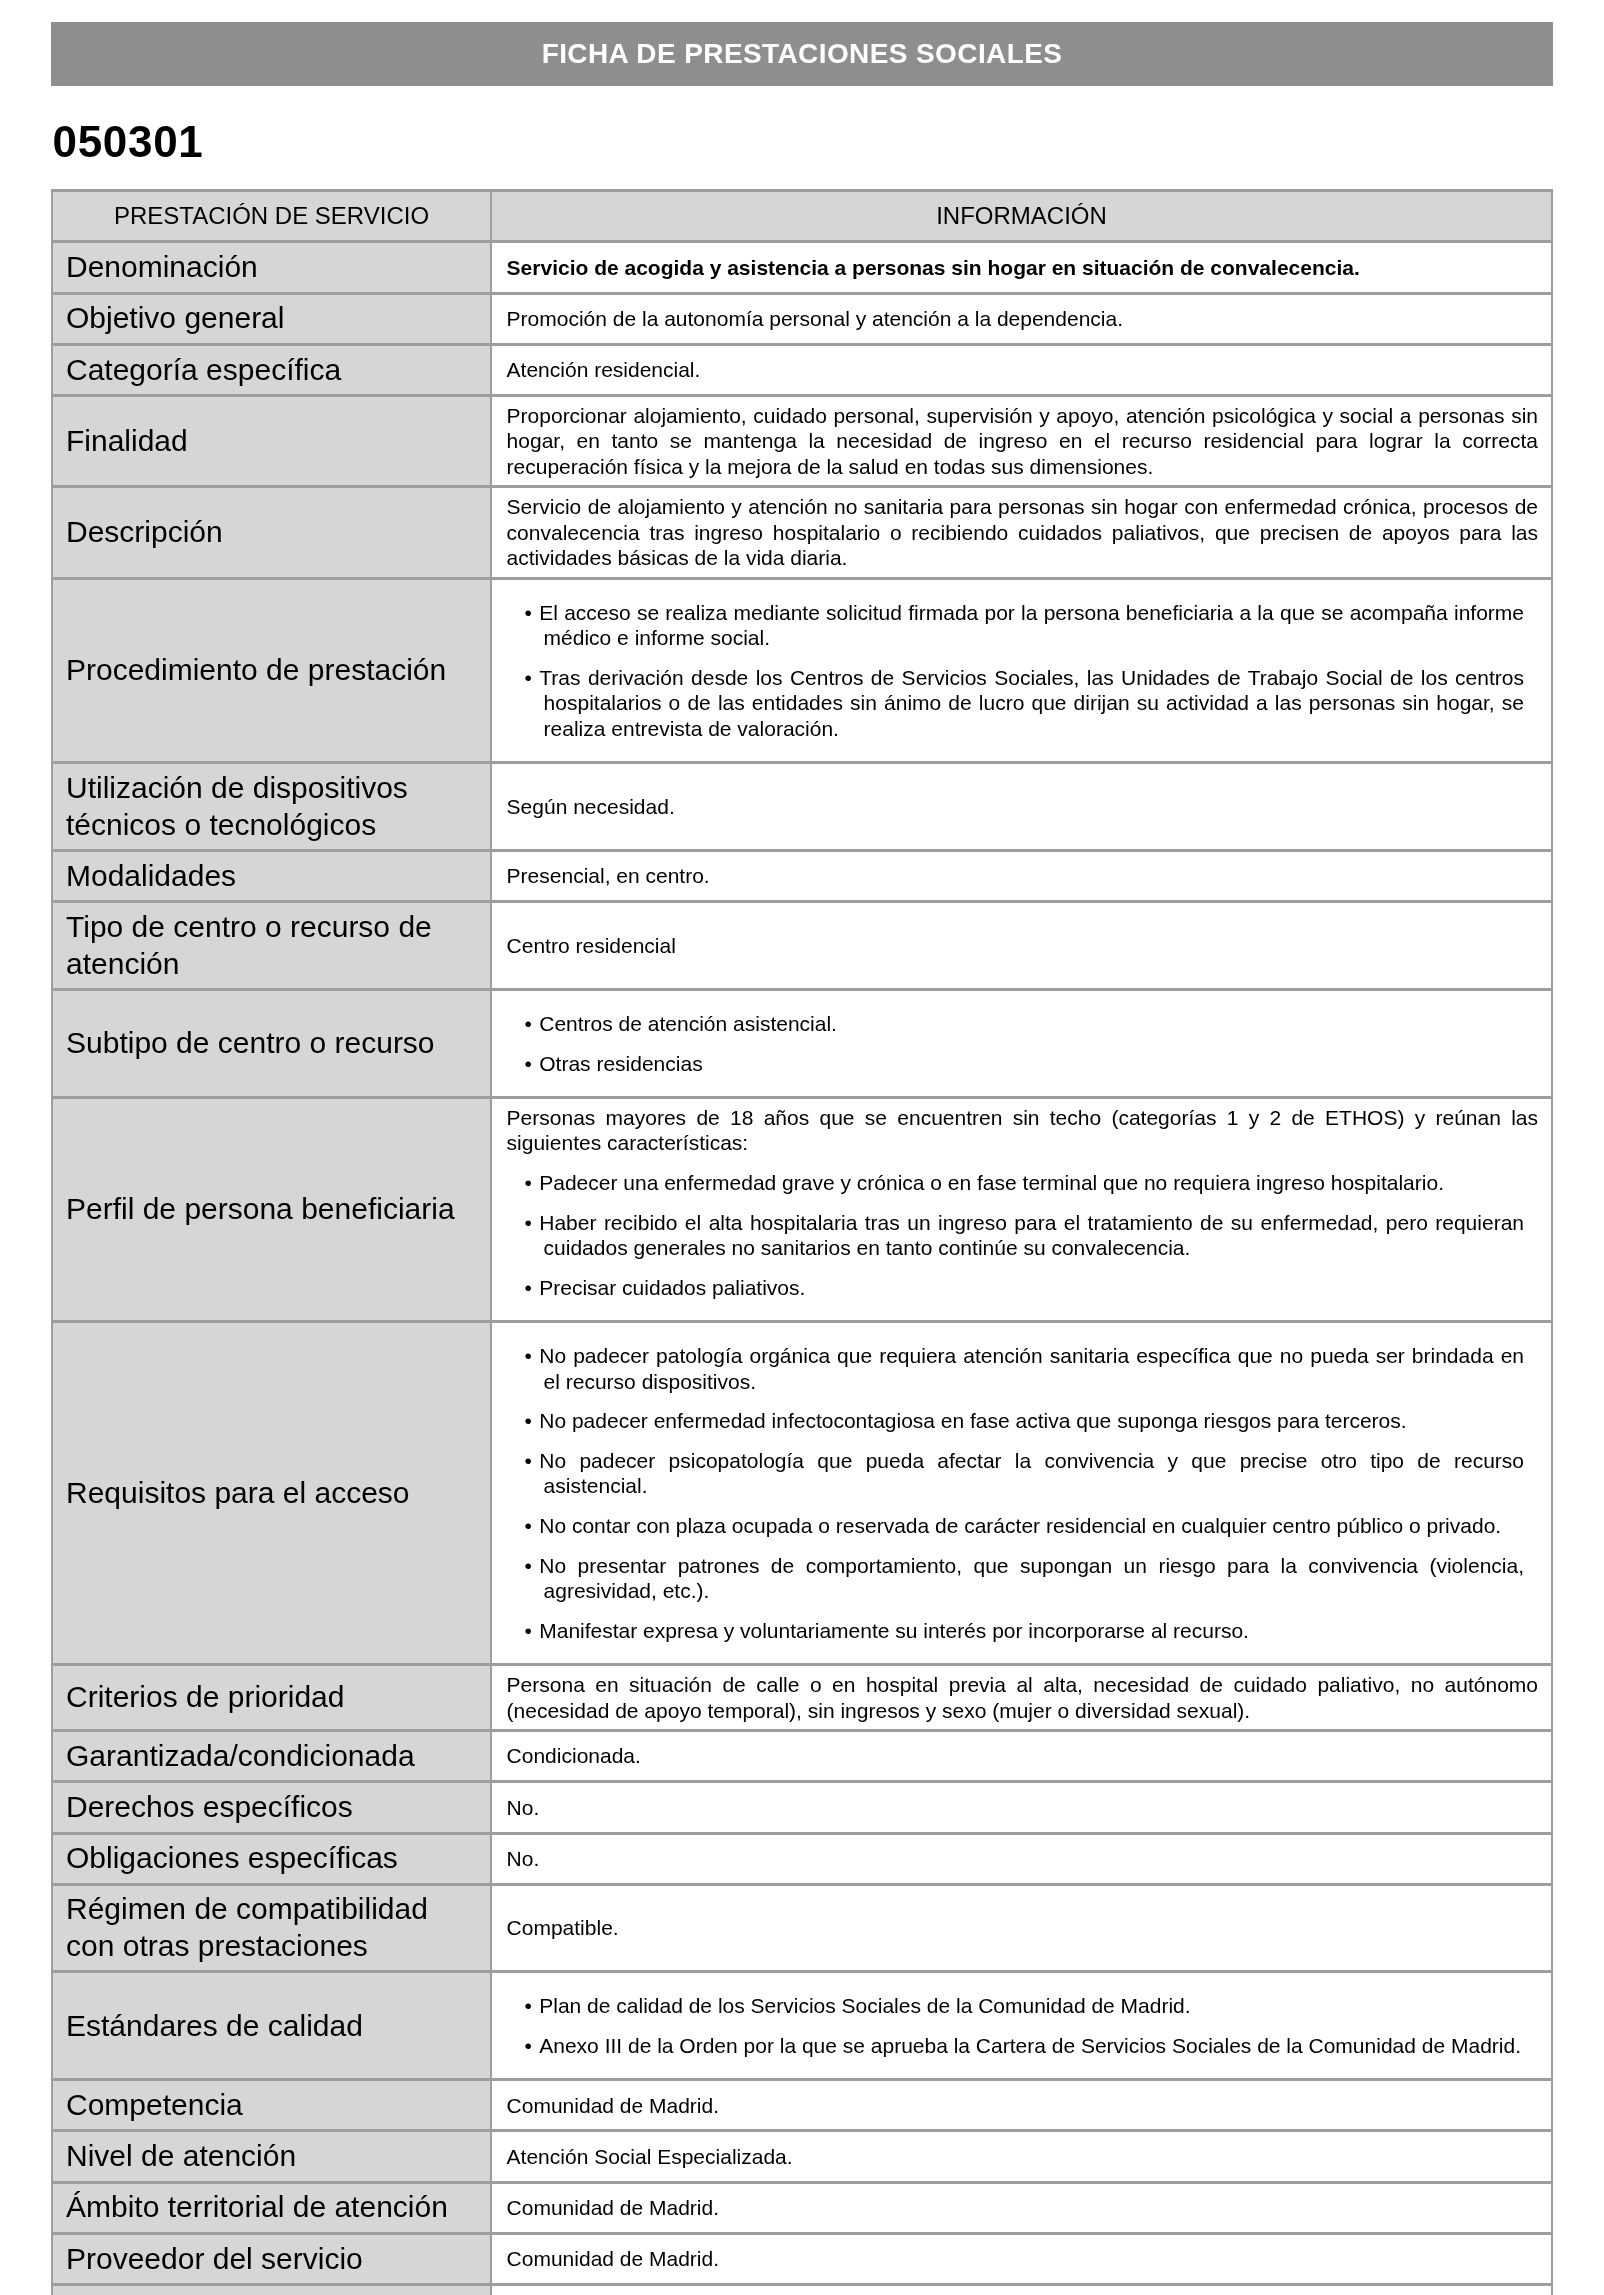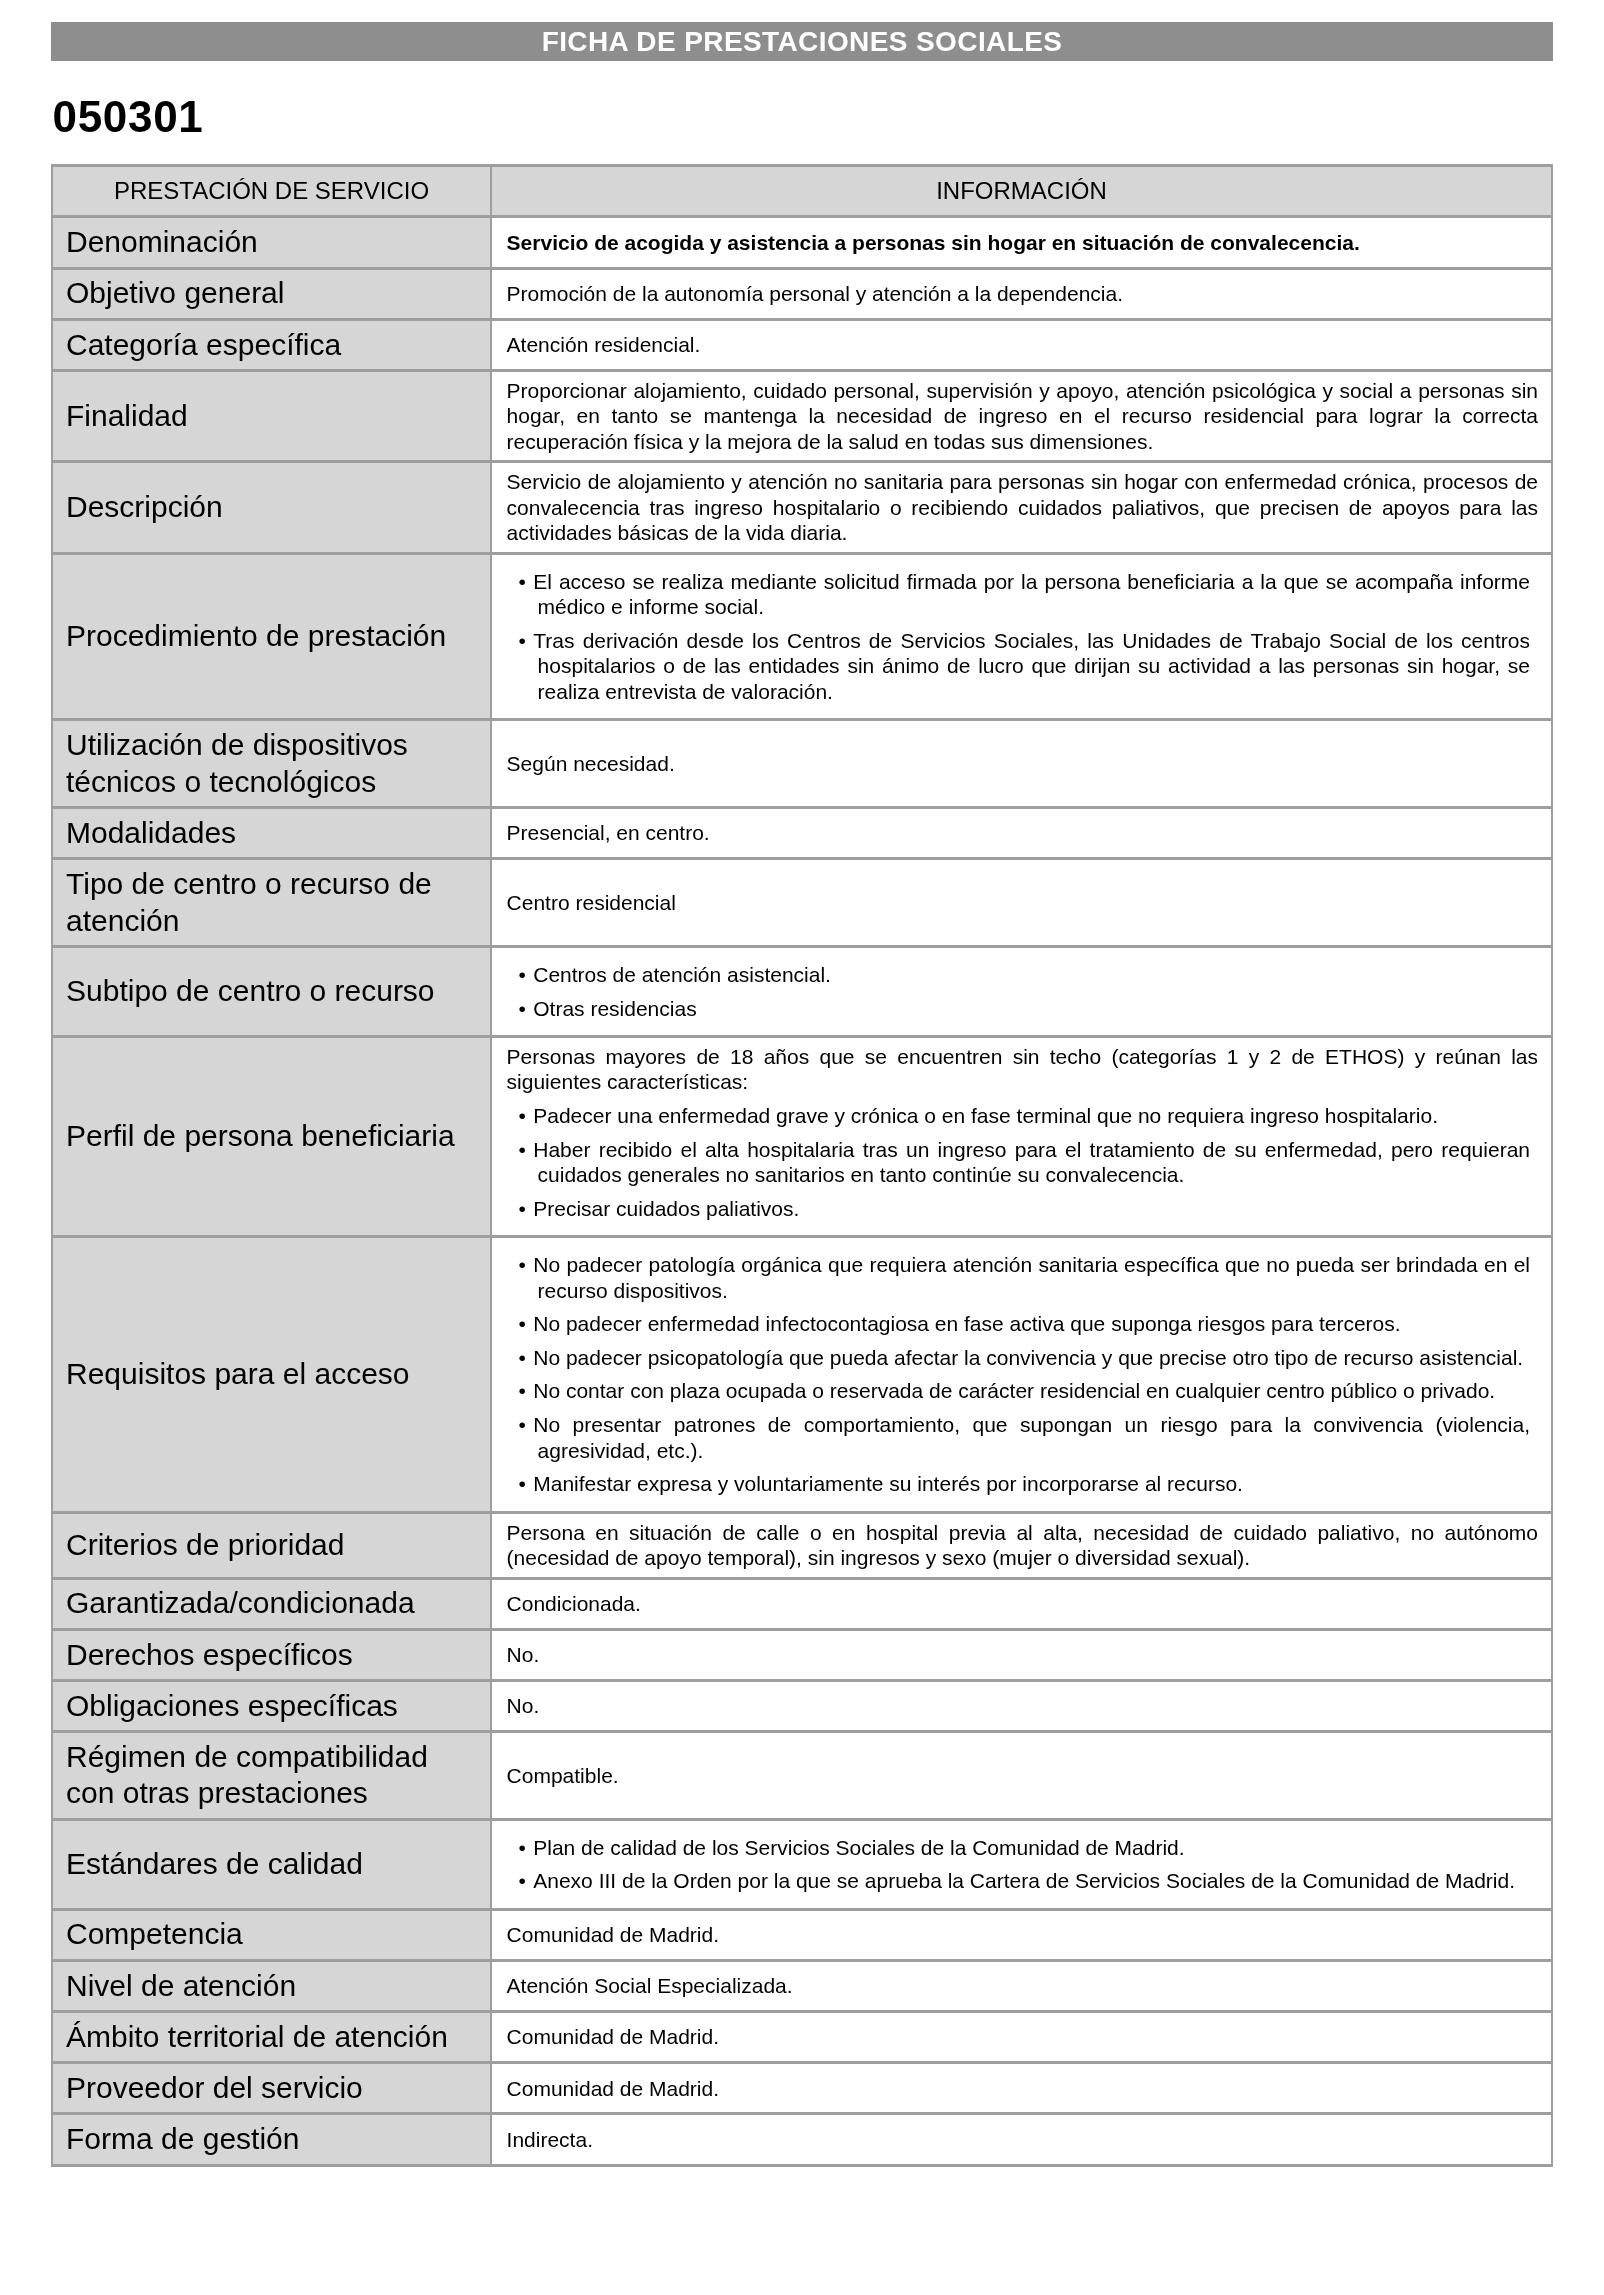--- a/index.html
+++ b/index.html
@@ -12,21 +12,21 @@
     -webkit-font-smoothing: none;
   }
   .page {
     width: 1604px;
     min-height: 2295px;
     box-sizing: border-box;
     padding: 22px 51px 29px 51px;
     background: #ffffff;
   }
   .title-bar {
-    height: 39px;
+    height: 64px;
     background: #8e8e8e;
     display: flex;
     align-items: center;
     justify-content: center;
   }
   .title-bar span {
     color: #ffffff;
     font-weight: bold;
     font-size: 28px;
     letter-spacing: 0.4px;
@@ -72,21 +72,21 @@
   }
   td.value-cell p {
     margin: 0;
     text-align: justify;
   }
   td.value-cell.bold p { font-weight: bold; }
   .bullet {
     padding-left: 23px;
     text-indent: -19px;
     text-align: justify;
-    margin: 8px;
+    margin: 14px;
   }
   .bullet::before {
     content: "\2022";
     padding-right: 7.3px;
   }
 </style>
 </head>
 <body>
 
 <div class="page">

